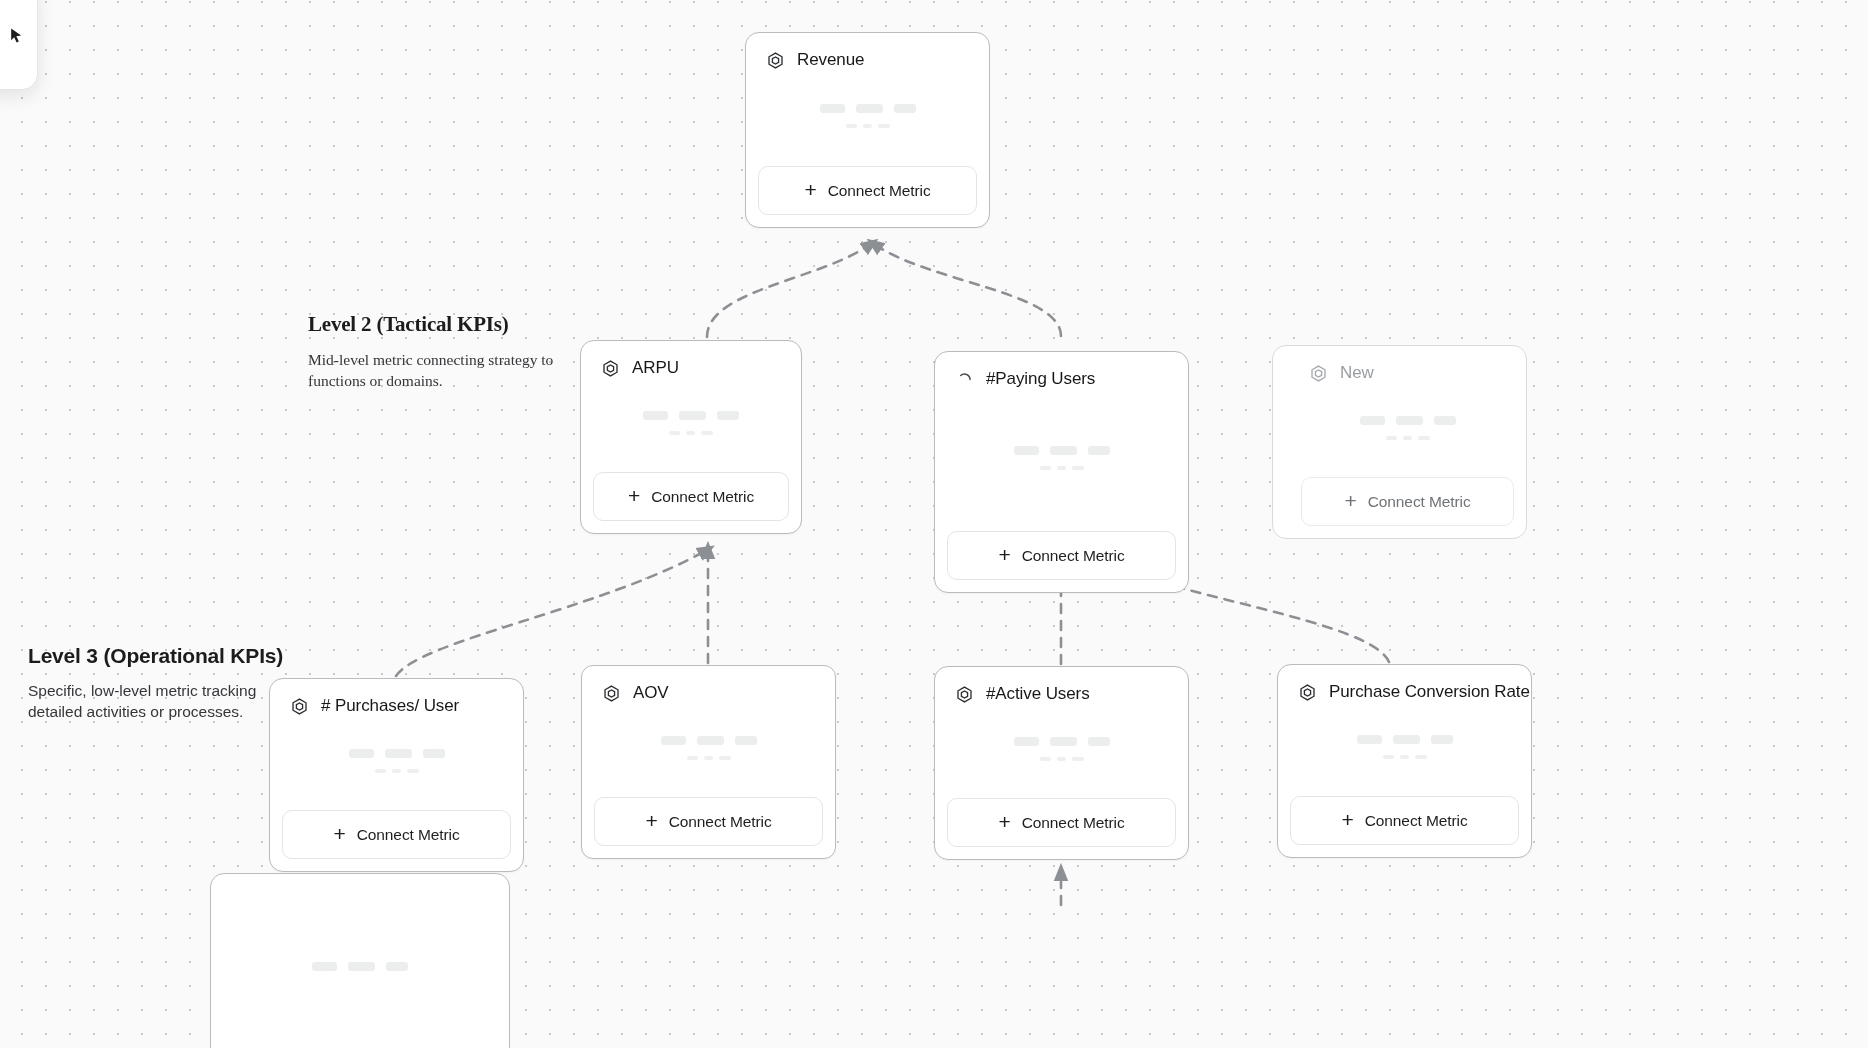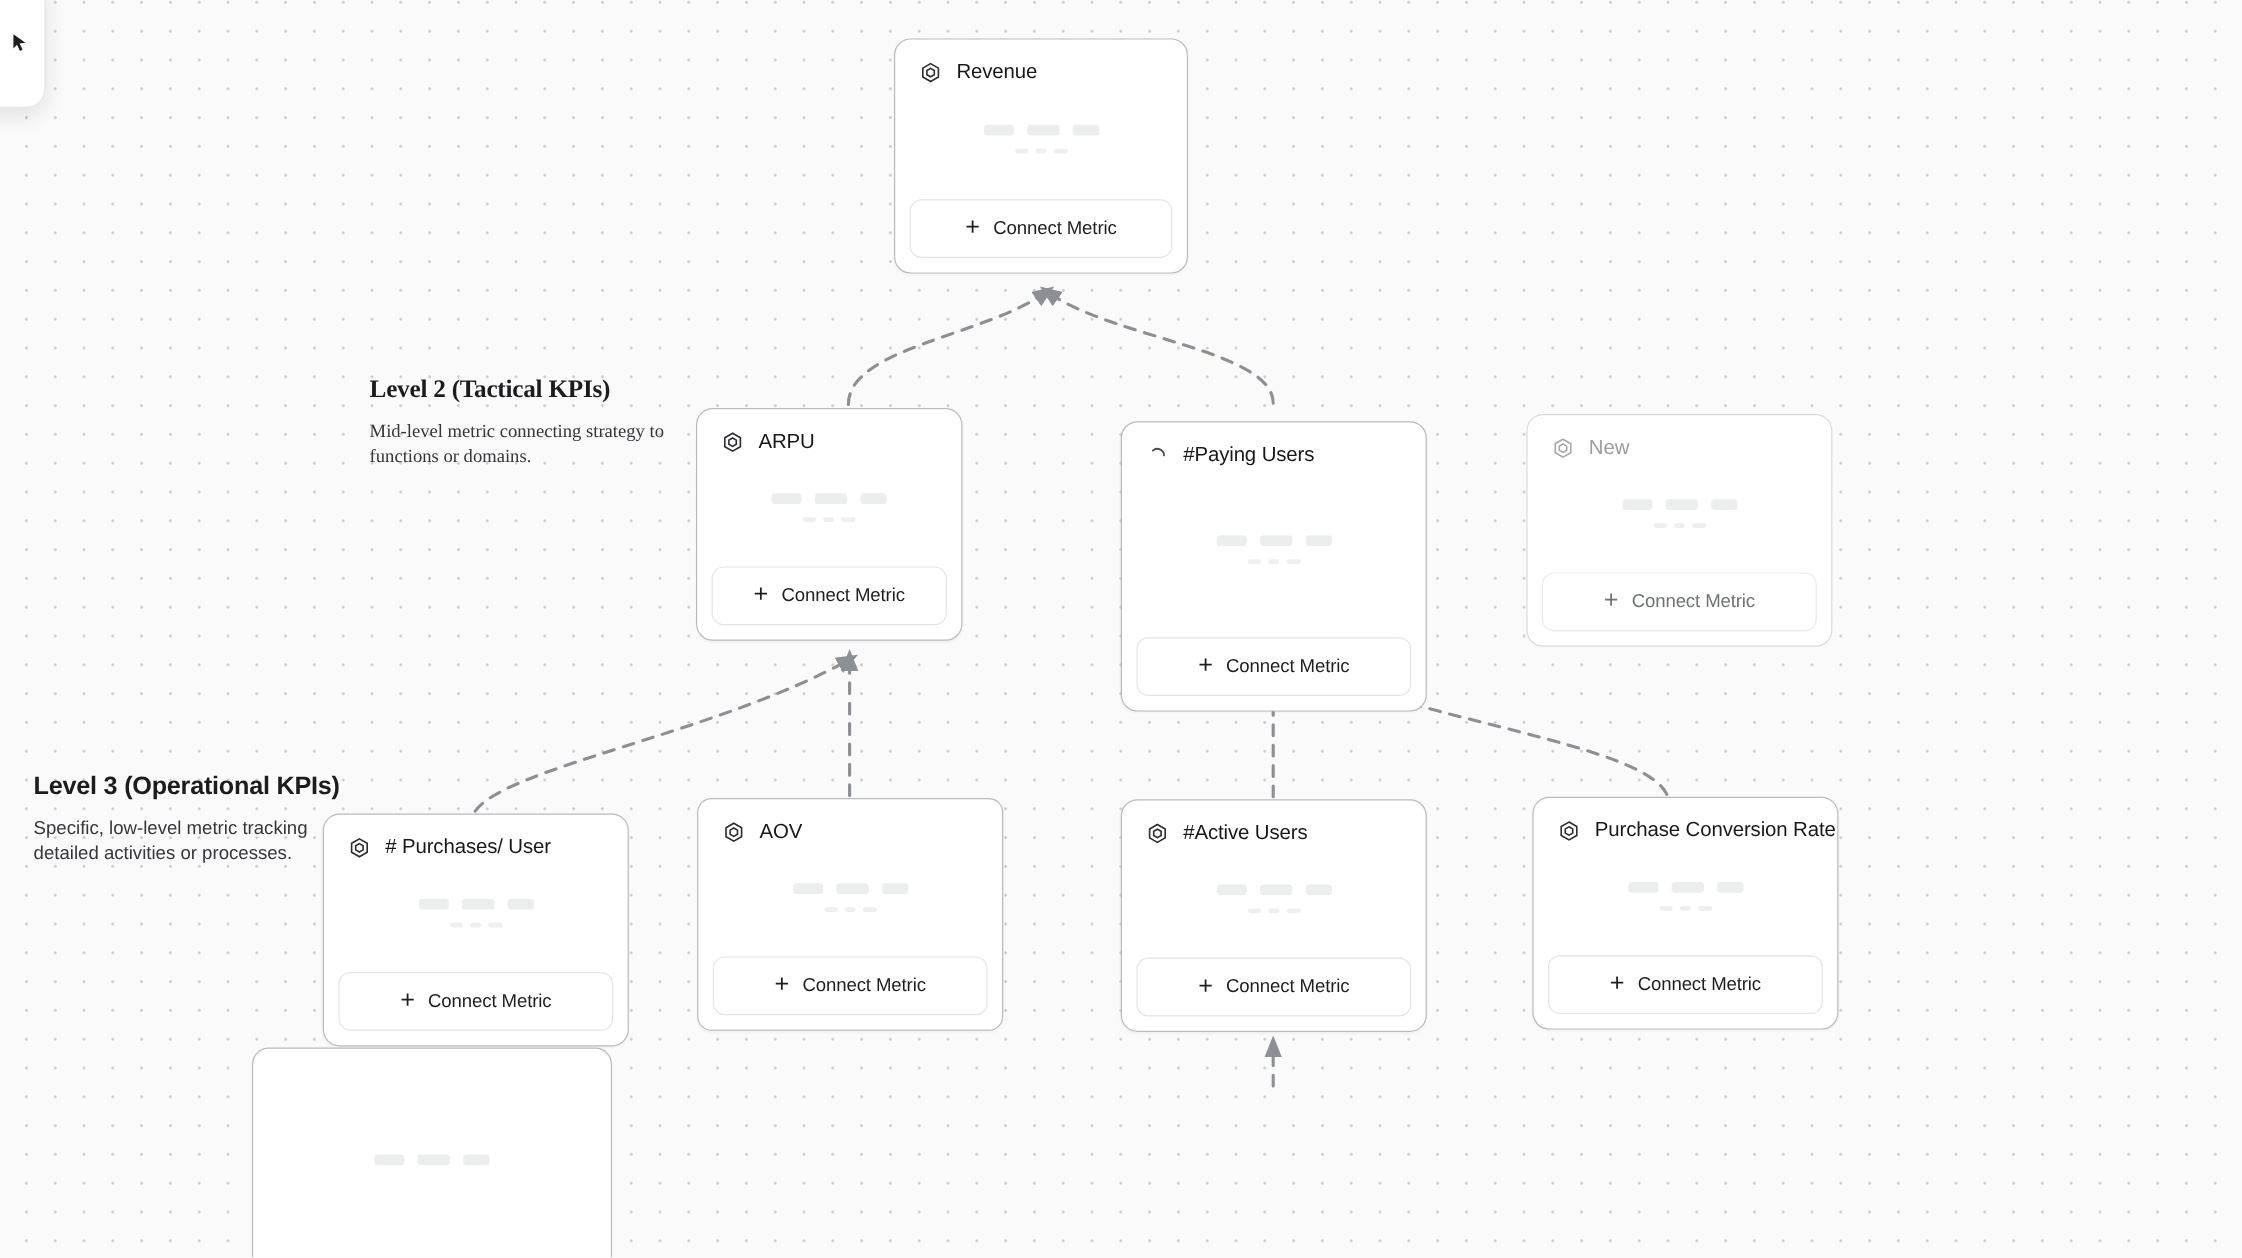--- a/index.html
+++ b/index.html
@@ -40,20 +40,21 @@
     border-radius: 14px;
     box-sizing: border-box;
     box-shadow: 0 1px 2px rgba(16,18,20,.04);
     display: flex; flex-direction: column;
     overflow: hidden;
   }
   .card.ghost {
     border-color: #d8dadd;
     background: #ffffff;
     box-shadow: none;
+    padding-left: 16px;
   }
   .card-header {
     display: flex; align-items: center; gap: 12px;
     padding: 17px 20px 0 20px;
   }
   .card-title {
     font-size: 17px; font-weight: 400; color: #17181a;
     letter-spacing: -0.1px; white-space: nowrap;
   }
   .card.ghost .card-title { color: #9a9da1; }

